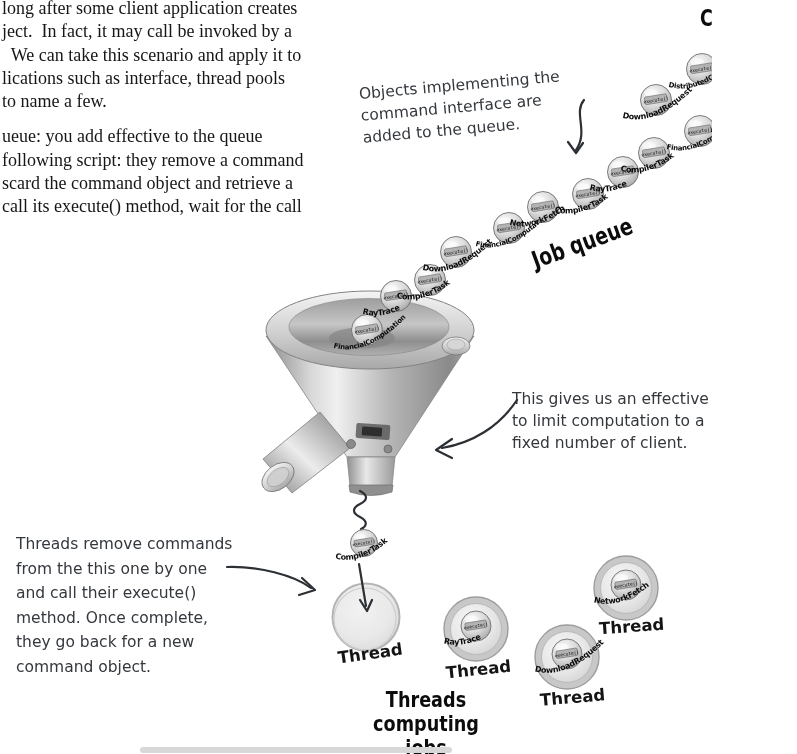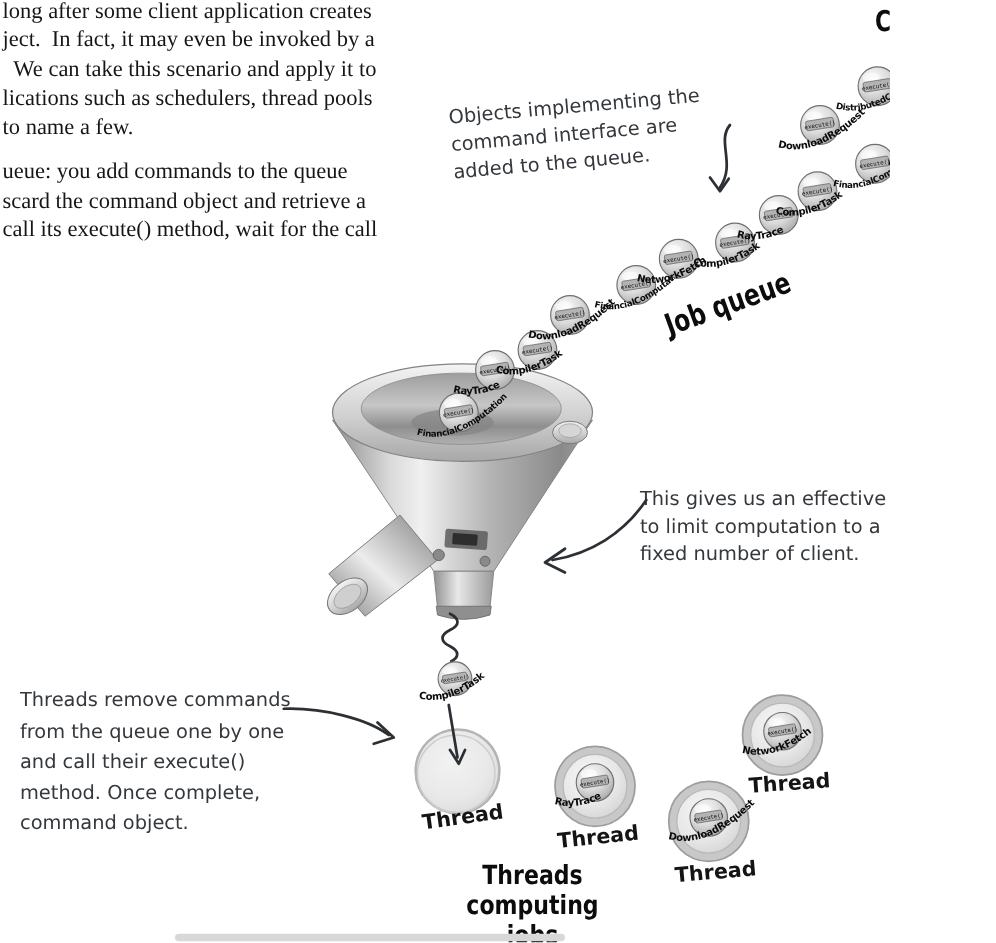--- a/index.html
+++ b/index.html
@@ -14,40 +14,41 @@
   .headline{position:absolute;font-family:"DejaVu Sans",sans-serif;font-weight:bold;color:#0c0c0c;white-space:nowrap;}
   #commands-label{left:700px;top:5px;font-size:23px;transform:scaleX(0.76);transform-origin:left top;}
   #job-queue-label{left:528px;top:248px;font-size:24px;transform:rotate(-20deg) scaleX(0.78);transform-origin:left top;}
   #threads-computing{left:326px;top:688px;width:200px;text-align:center;font-size:21px;line-height:24px;
                      transform:scaleX(0.84);transform-origin:center top;white-space:normal;}
   
   .annotation{position:absolute;color:#34383d;font-size:15.5px;line-height:22px;
               font-family:"DejaVu Sans",sans-serif;white-space:nowrap;}
   #queue-note{left:358px;top:83px;transform:rotate(-5deg);transform-origin:left top;}
   #limit-note{left:512px;top:388px;}
-  #threads-note{left:16px;top:548px;line-height:24.5px;}
+  #threads-note{left:16px;top:532px;line-height:24.5px;}
   .footer-strip{position:absolute;left:140px;top:747px;width:312px;height:6px;background:#d8d8d8;border-radius:3px;}
   svg.scene{position:absolute;left:0;top:0;}
   .ink{fill:none;stroke:#2c3034;stroke-width:2.2;stroke-linecap:round;stroke-linejoin:round;}
 </style>
 </head>
 <body>
 
 <div class="stage">
 
   <div class="intro">
     <div>
       <div class="line">long after some client application creates</div>
-      <div class="line">ject.  In fact, it may even be invoked by a</div>
+      <div class="line">ject.  In fact, it may call be invoked by a</div>
       <div class="line">  We can take this scenario and apply it to</div>
-      <div class="line">lications such as schedulers, thread pools</div>
+      <div class="line">lications such as interface, thread pools</div>
       <div class="line">to name a few.</div>
     </div>
     <div class="p2">
-      <div class="line">ueue: you add commands to the queue</div>
+      <div class="line">ueue: you add effective to the queue</div>
+      <div class="line">following script: they remove a command</div>
       <div class="line">scard the command object and retrieve a</div>
       <div class="line">call its execute() method, wait for the call</div>
     </div>
   </div>
 
   <div class="headline" id="commands-label">Commands</div>
   <div class="headline" id="job-queue-label">Job queue</div>
   <div class="headline" id="threads-computing">
     <div>Threads computing</div>
     <div>jobs</div>
@@ -58,23 +59,24 @@
     <div>command interface are</div>
     <div>added to the queue.</div>
   </div>
   <div class="annotation" id="limit-note">
     <div>This gives us an effective way</div>
     <div>to limit computation to a</div>
     <div>fixed number of client.</div>
   </div>
   <div class="annotation" id="threads-note">
     <div>Threads remove commands</div>
-    <div>from the queue one by one</div>
+    <div>from the this one by one</div>
     <div>and call their execute()</div>
     <div>method.  Once complete,</div>
+    <div>they go back for a new</div>
     <div>command object.</div>
   </div>
 
   <div class="footer-strip"></div>
 
   <svg class="scene" width="797" height="754" viewBox="0 0 797 754">
     <defs>
       <radialGradient id="gBall" cx="38%" cy="30%" r="80%">
         <stop offset="0" stop-color="#fbfbfb"></stop>
           <stop offset="0.5" stop-color="#dcdcdc"></stop>

